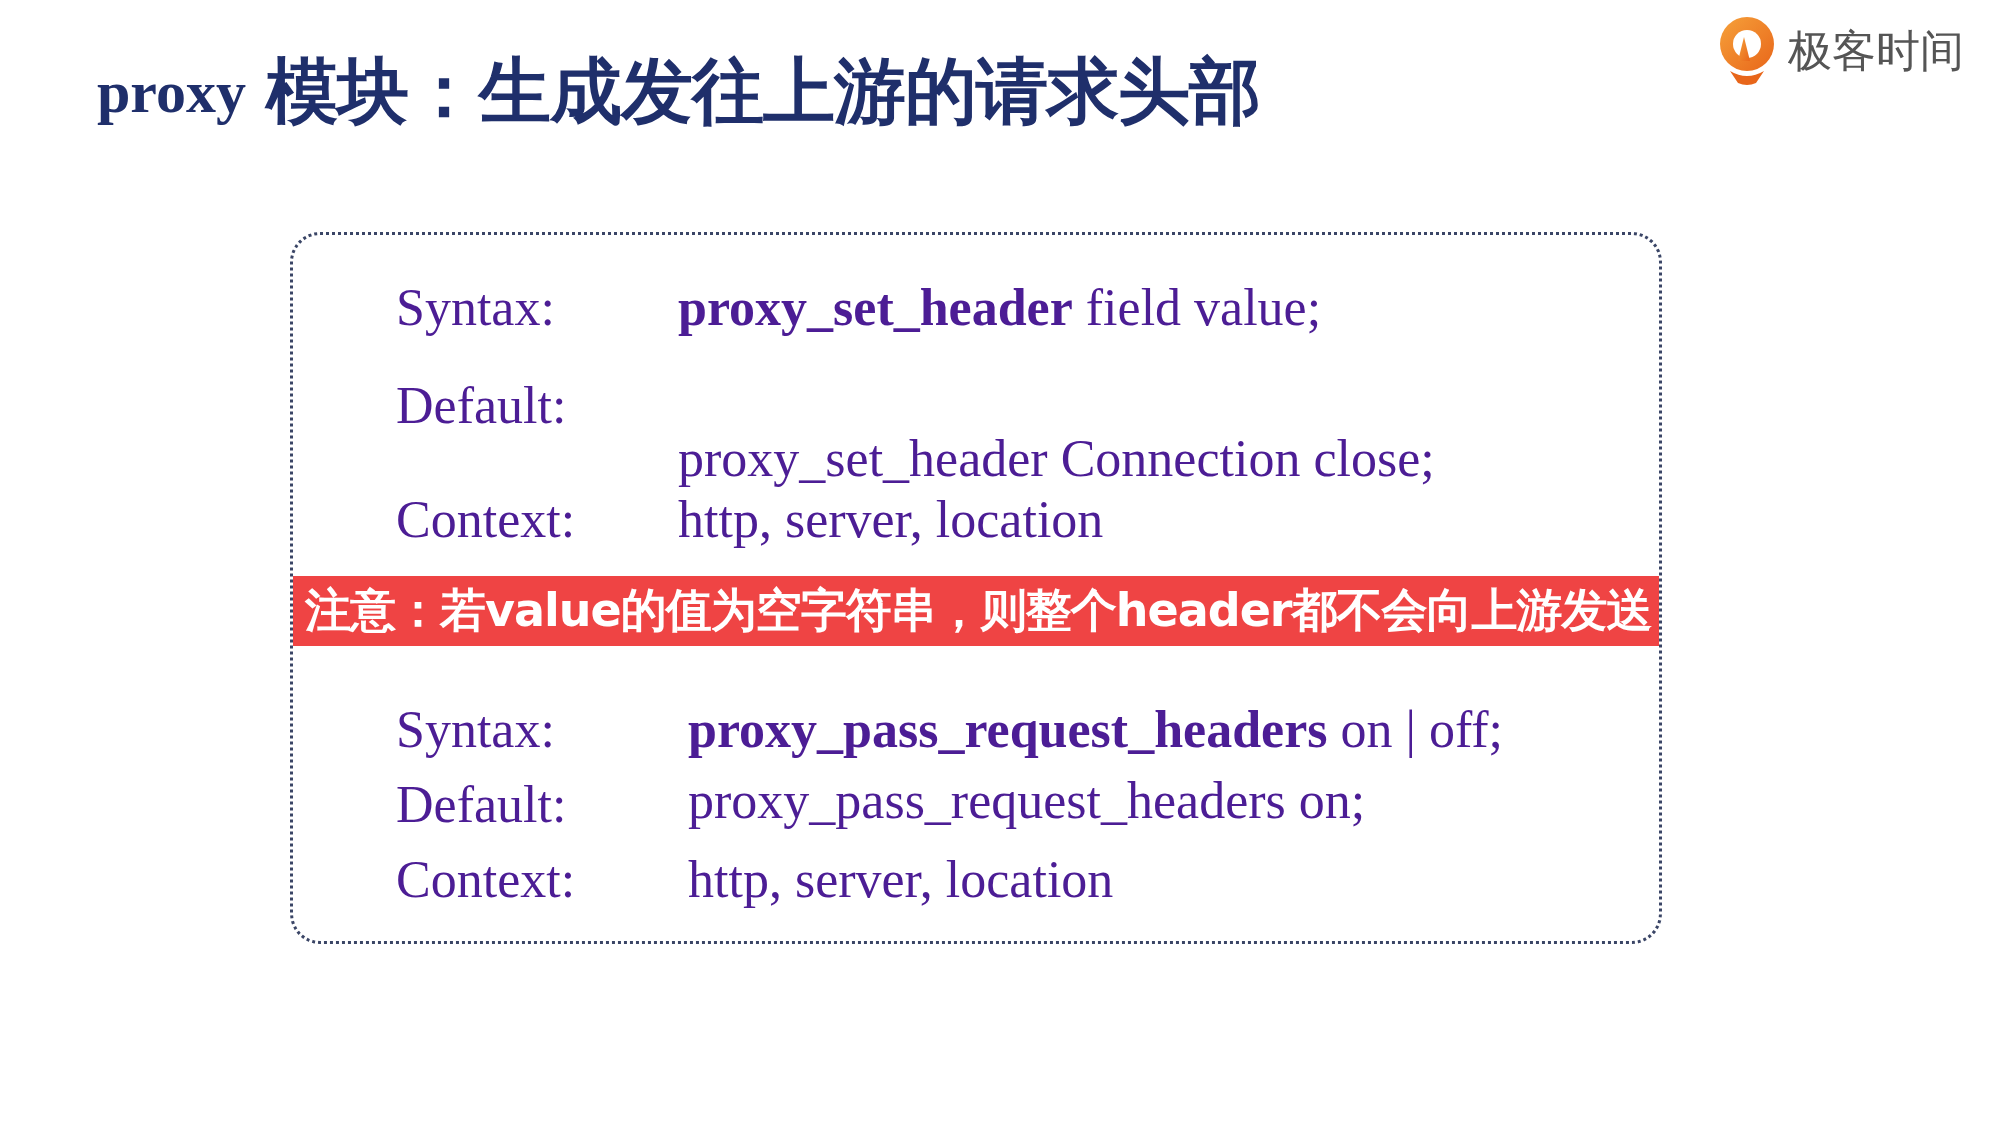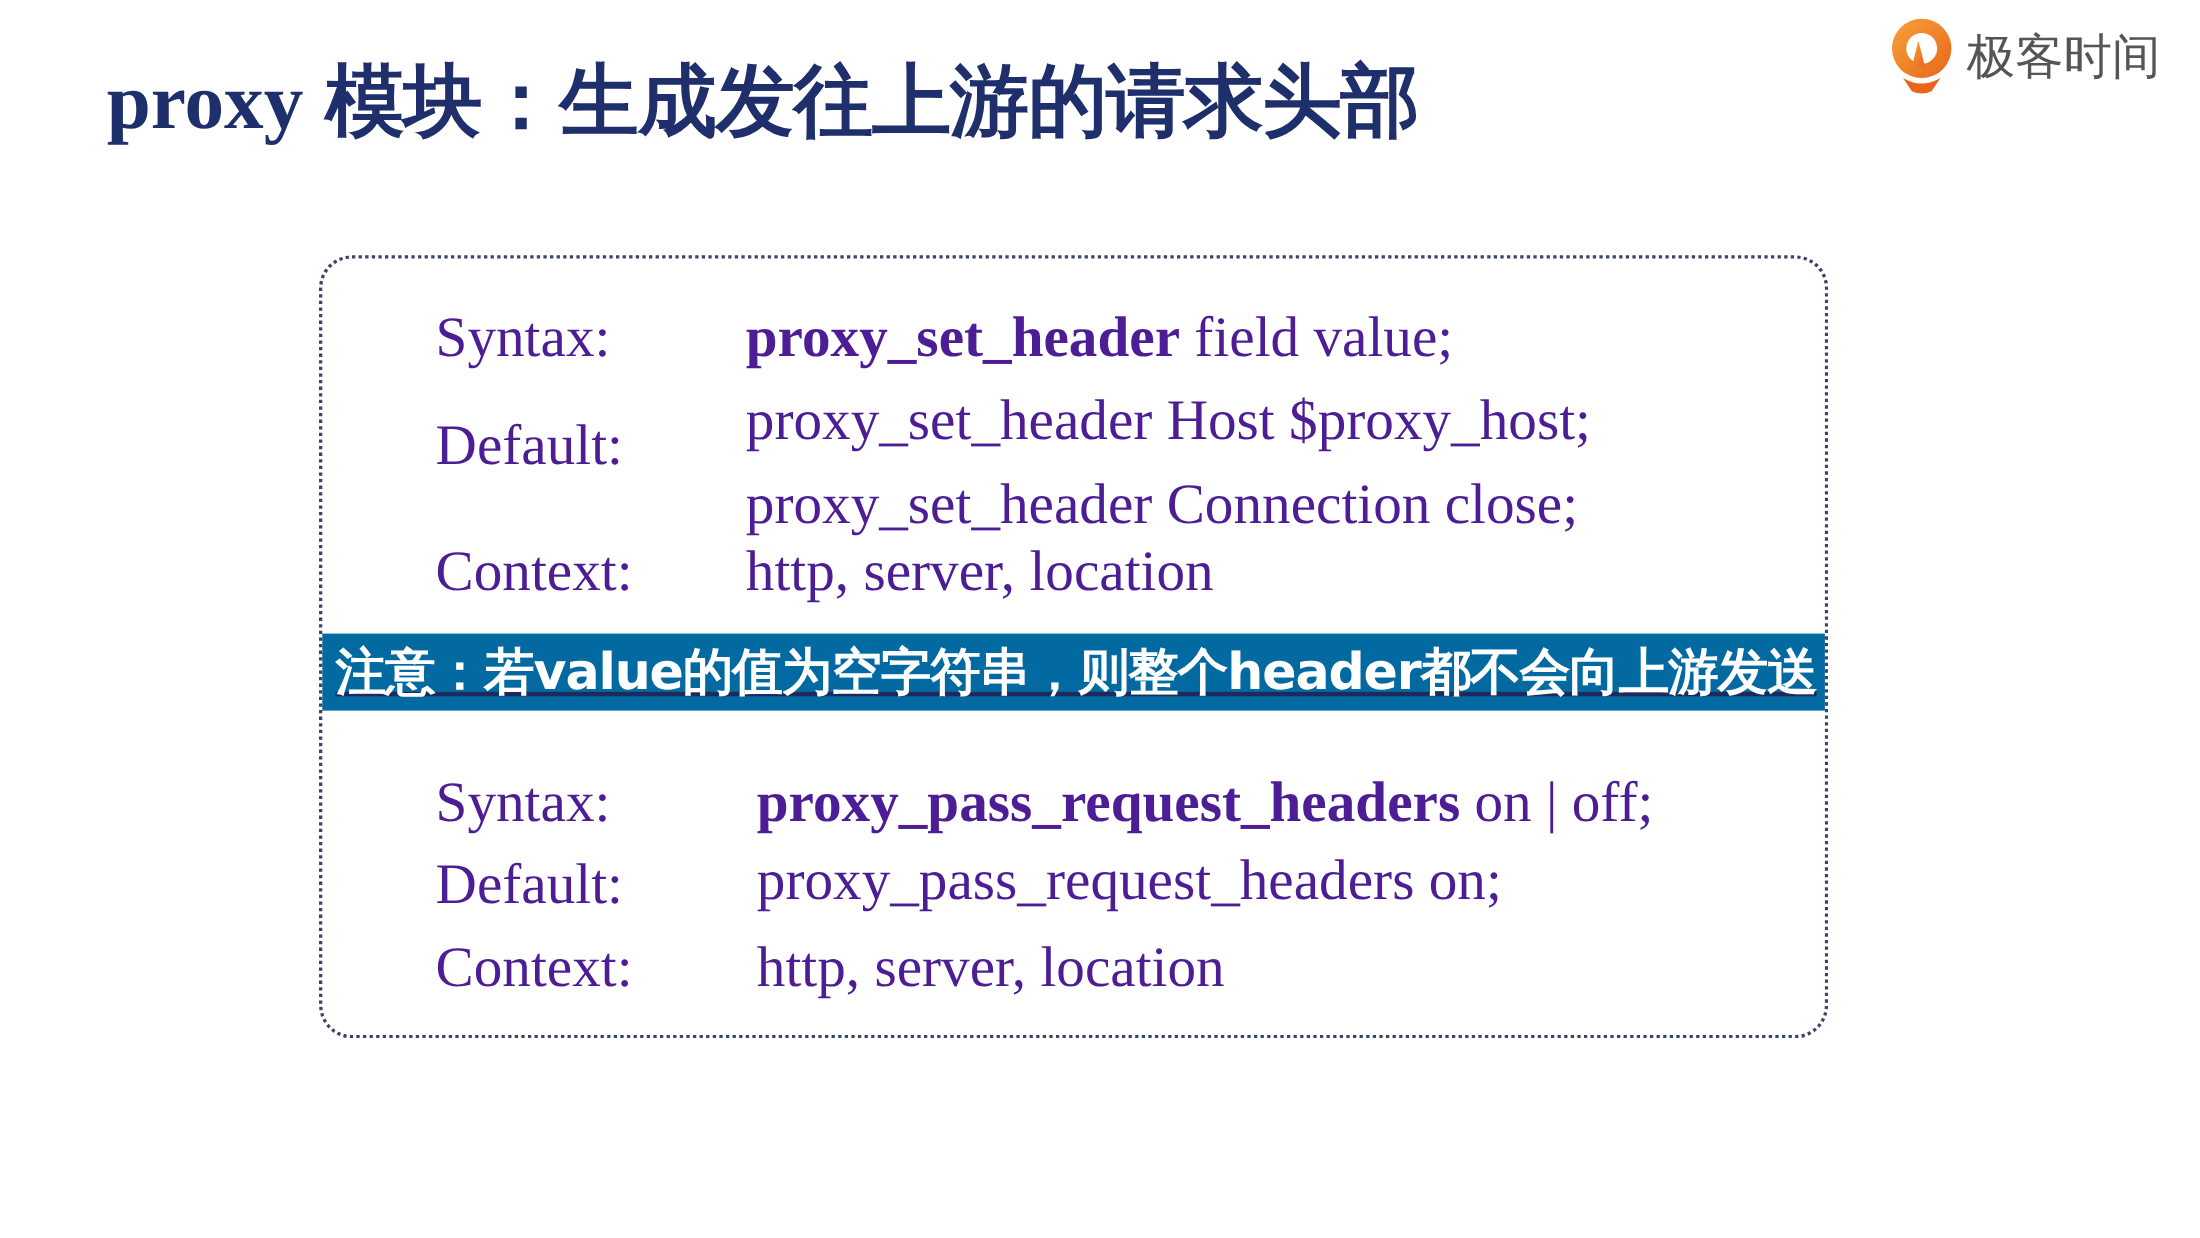--- a/index.html
+++ b/index.html
@@ -14,21 +14,21 @@
     position: absolute;
     left: 97px; top: 42px;
     height: 100px;
     display: flex; align-items: center;
     color: #1f2f6b;
     font-weight: bold;
     white-space: nowrap;
   }
   .title .latin {
     font-family: "Liberation Serif", serif;
-    font-size: 72px;
+    font-size: 60px;
     margin-right: 20px;
   }
   .title .cjk {
     font-family: "DejaVu Sans", sans-serif;
     font-size: 72px;
     letter-spacing: -1px;
   }
 
   .logo {
     position: absolute;
@@ -63,25 +63,24 @@
   .label { left: 103px; }
   .val-top { left: 385px; }
   .val-bot { left: 395px; }
   .bold { font-weight: bold; }
   .ital { }
 
   .banner {
     position: absolute;
     left: 0; top: 341px;
     width: 1366px; height: 70px;
-    background: #0369a1;
+    background: #ef4444;
     display: flex; align-items: center;
     padding-left: 12px;
     box-sizing: border-box;
-    text-decoration: underline;
   }
   .banner-text {
     color: #ffffff;
     font-family: "DejaVu Sans", sans-serif;
     font-weight: bold;
     font-size: 46px;
     white-space: nowrap;
     letter-spacing: -1px;
   }
 </style>
@@ -111,21 +110,20 @@
 
 <div class="card">
 
   <div class="row label" style="top:47px;">Syntax:</div>
   <div class="row val-top" style="top:47px;">
     <span class="bold">proxy_set_header</span>
     <span class="ital">field value</span><span>;</span>
   </div>
 
   <div class="row label" style="top:145px;">Default:</div>
-  <div class="row val-top" style="top:122px;">proxy_set_header Host $proxy_host;</div>
   <div class="row val-top" style="top:198px;">proxy_set_header Connection close;</div>
 
   <div class="row label" style="top:259px;">Context:</div>
   <div class="row val-top" style="top:259px;">http, server, location</div>
 
   <div class="banner">
     <span class="banner-text">注意：若value的值为空字符串，则整个header都不会向上游发送</span>
   </div>
 
   <div class="row label" style="top:469px;">Syntax:</div>

